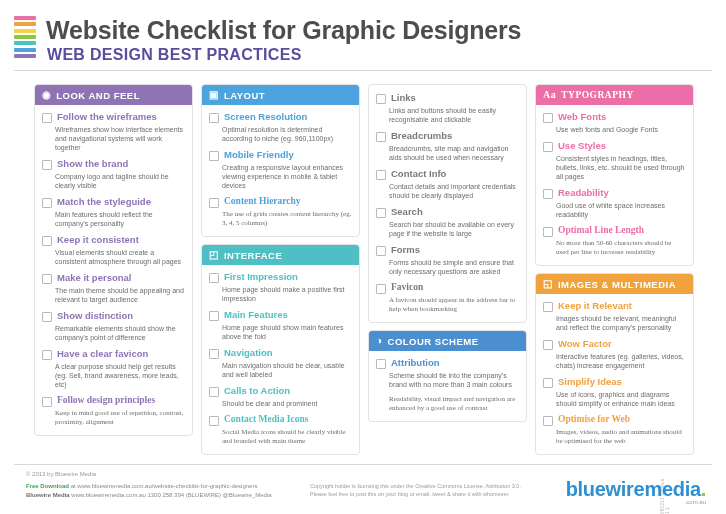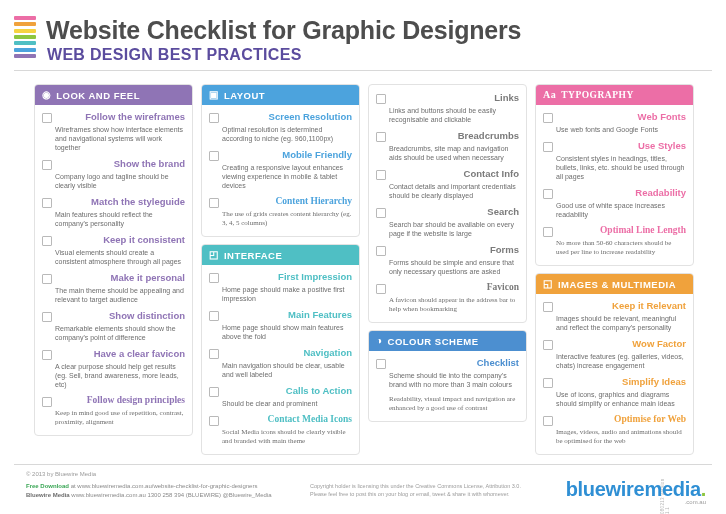--- a/index.html
+++ b/index.html
@@ -32,21 +32,21 @@
   .card.plain{border:1px solid #e2e2e2;}
   .card-head{
     height:20px;display:flex;align-items:center;gap:5px;
     padding:0 7px;color:#fff;font-size:9.5px;font-weight:bold;letter-spacing:0.5px;
   }
   .card-head .hicon{font-size:10px;line-height:1;}
   .card-body{padding:6px 7px 7px 7px;}
 
   .item{margin-bottom:6px;}
   .item:last-child{margin-bottom:1px;font-family:Liberation Serif, serif;}
-  .item-row{display:flex;align-items:flex-start;gap:5px;justify-content:space-between;}
+  .item-row{display:flex;align-items:flex-start;gap:5px;}
   .box{
     width:8px;height:8px;border:1px solid #b9b9b9;border-radius:1px;background:#fff;
     margin-top:2px;flex:none;
   }
   .lbl{font-size:9.5px;font-weight:bold;line-height:11px;}
   .desc{font-size:7px;color:#6d6d6d;line-height:9px;margin:2px 0 0 13px;}
 
   
   .t-purple .card-head{background:#8f74b5;}
   .t-purple .lbl{color:#8f74b5;}
@@ -284,21 +284,21 @@
       </div>
       <div class="card t-blue2">
         <div class="card-head">
           <span class="hicon">◑</span>
           <span>COLOUR SCHEME</span>
         </div>
         <div class="card-body">
           <div class="item">
             <div class="item-row">
               <span class="box"></span>
-              <span class="lbl">Checklist</span>
+              <span class="lbl">Attribution</span>
             </div>
             <div class="desc">Scheme should tie into the company's brand with no more than 3 main colours</div>
           </div>
           <div class="item">
             <div class="desc">Readability, visual impact and navigation are enhanced by a good use of contrast</div>
           </div>
         </div>
       </div>
     </div>
     <div class="col">

